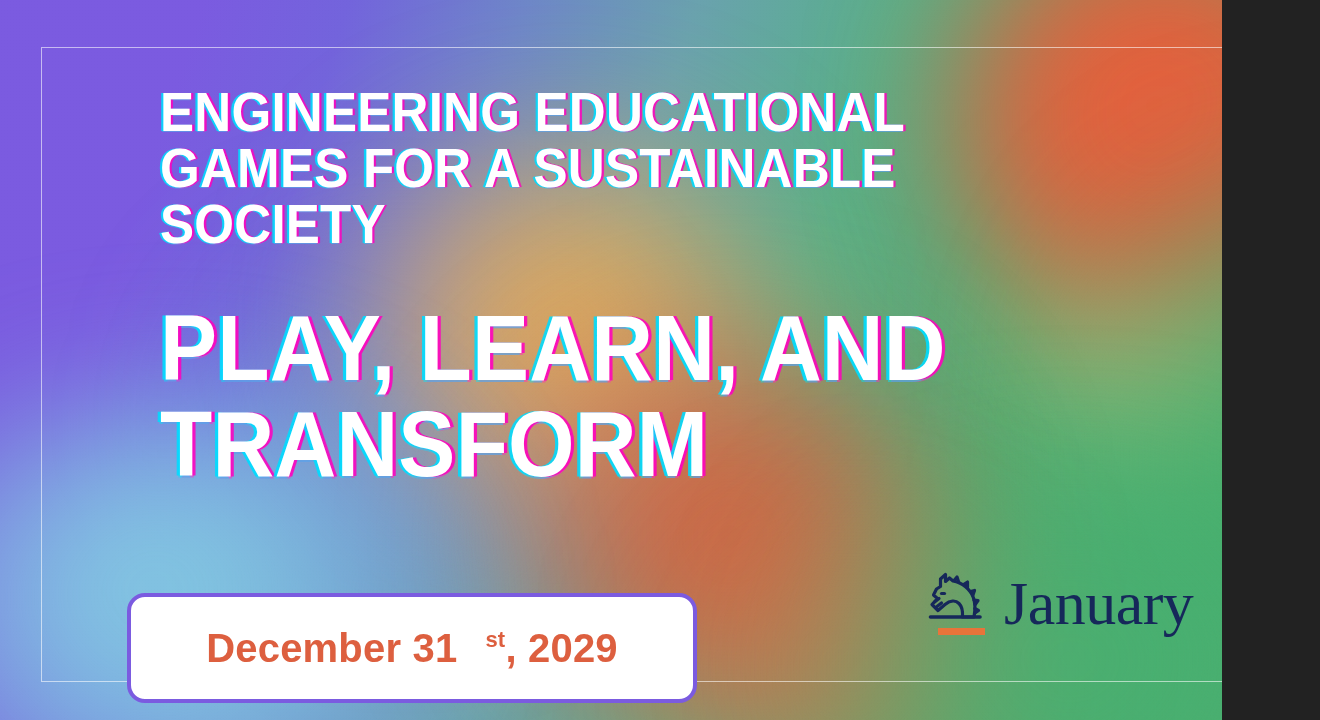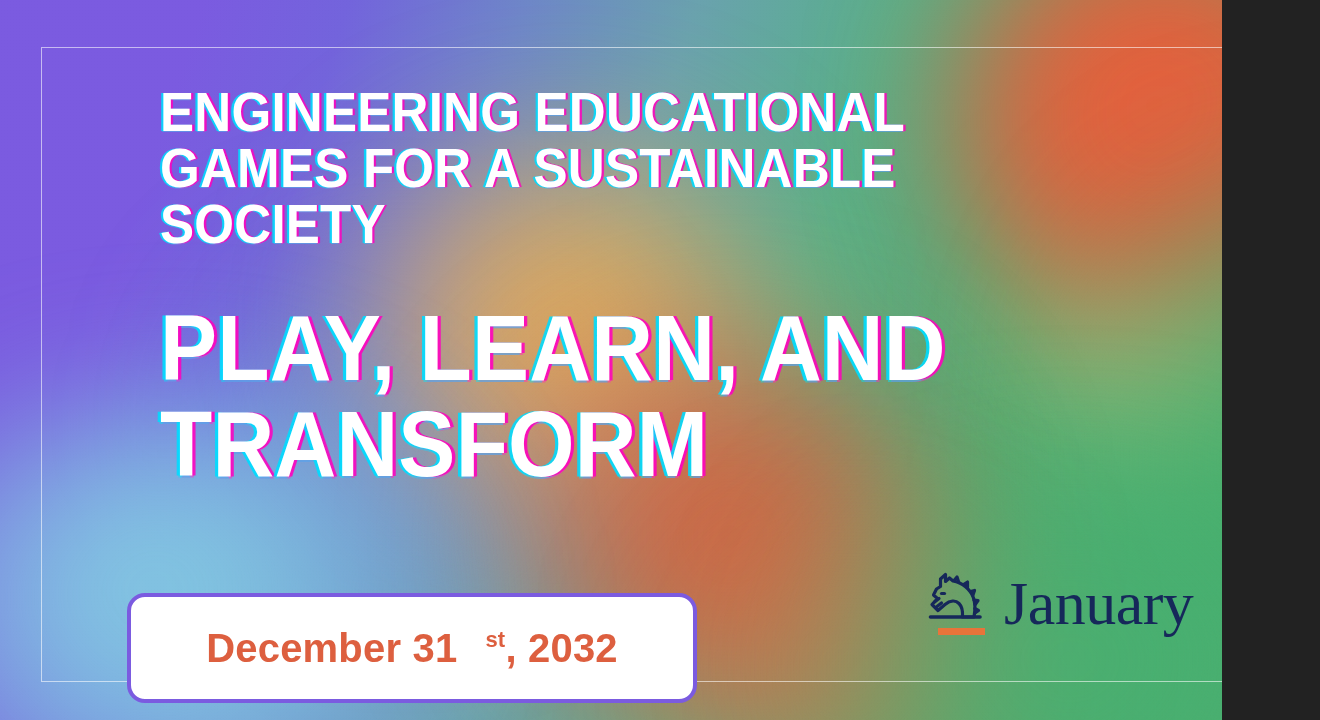--- a/index.html
+++ b/index.html
@@ -346,21 +346,21 @@
 
     <div class="chromo headline">ENGINEERING EDUCATIONAL
 GAMES FOR A SUSTAINABLE
 SOCIETY</div>
 
     <div class="chromo maintitle">PLAY, LEARN, AND
 TRANSFORM</div>
 
 
     <div class="date-card">
-      <span class="date-text"><span>December 31</span><sup>st</sup><span>, 2032</span></span>
+      <span class="date-text"><span>December 31</span><sup>st</sup><span>, 2029</span></span>
     </div>
 
     <div class="springer">
       <div class="springer-mark">
         <svg viewBox="0 0 78 78" xmlns="http://www.w3.org/2000/svg" fill="none" stroke="#16285A" stroke-width="3.2" stroke-linecap="round" stroke-linejoin="round">
 
           <path d="M27.5 12.5 L27.5 19.5 L31.5 16.0 L35.0 19.0
                    C44.0 20.5 52.5 27.0 55.5 36.0
                    C57.5 42.0 57.0 49.5 56.0 55.0
                    L44.5 55.0

